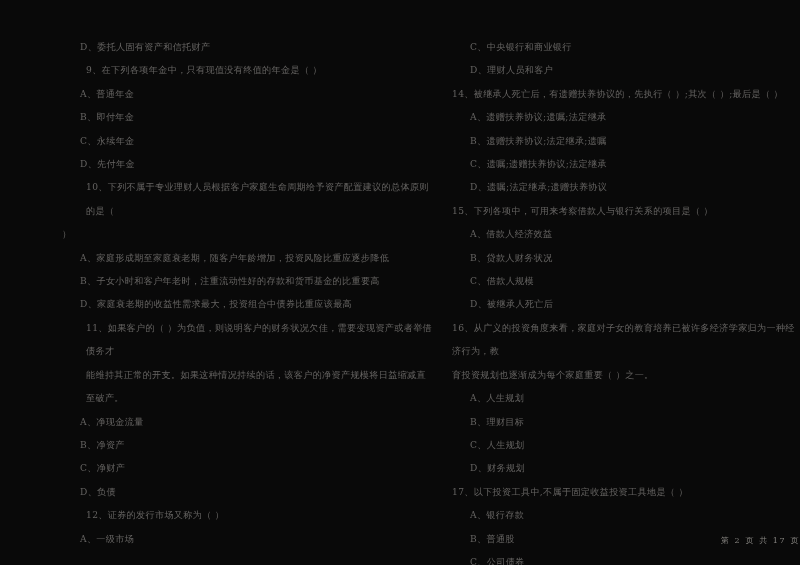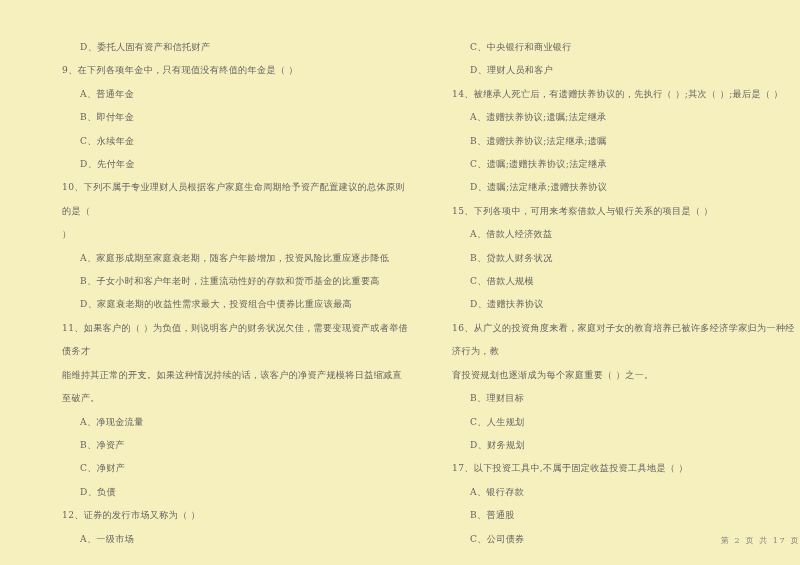--- a/index.html
+++ b/index.html
@@ -13,21 +13,21 @@
     font-family: "DejaVu Serif", "Liberation Serif", serif;
     overflow: hidden;
     position: relative;
     color: #6e6e6e;
   }
 
   
   .page {
     position: absolute;
     inset: 0;
-    background: #fef9c3;
+    background: #000000;
   }
 
   .columns {
     position: absolute;
     top: 36px;
     left: 0;
     width: 800px;
     display: flex;
     gap: 0px;
   }
@@ -55,21 +55,21 @@
   .opt {
     font-size: 9.1px;
     line-height: 23.4px;
     letter-spacing: 0.35px;
     padding-left: 18px;
     color: #63615f;
     white-space: nowrap;
   }
 
   
-  .wide-left  { width: 348px; }
+  .wide-left  { width: 348px; margin-left: 24px; }
   .wide-right { width: 350px; }
 
   .footer {
     position: absolute;
     left: 0;
     bottom: 19px;
     width: 800px;
     text-align: right;
     font-size: 8px;
     letter-spacing: 1.6px;
@@ -136,26 +136,27 @@
         <div class="opt">B、遗赠扶养协议;法定继承;遗嘱</div>
         <div class="opt">C、遗嘱;遗赠扶养协议;法定继承</div>
         <div class="opt">D、遗嘱;法定继承;遗赠扶养协议</div>
       </div>
 
       <div class="q-block">
         <div class="q-stem wide-right">15、下列各项中，可用来考察借款人与银行关系的项目是（      ）</div>
         <div class="opt">A、借款人经济效益</div>
         <div class="opt">B、贷款人财务状况</div>
         <div class="opt">C、借款人规模</div>
-        <div class="opt">D、遗赠扶养协议</div>
+        <div class="opt">D、被继承人死亡后</div>
       </div>
 
       <div class="q-block">
         <div class="q-stem wide-right">16、从广义的投资角度来看，家庭对子女的教育培养已被许多经济学家归为一种经济行为，教</div>
         <div class="q-stem wide-right">育投资规划也逐渐成为每个家庭重要（      ）之一。</div>
+        <div class="opt">A、人生规划</div>
         <div class="opt">B、理财目标</div>
         <div class="opt">C、人生规划</div>
         <div class="opt">D、财务规划</div>
       </div>
 
       <div class="q-block">
         <div class="q-stem wide-right">17、以下投资工具中,不属于固定收益投资工具地是（      ）</div>
         <div class="opt">A、银行存款</div>
         <div class="opt">B、普通股</div>
         <div class="opt">C、公司债券</div>

